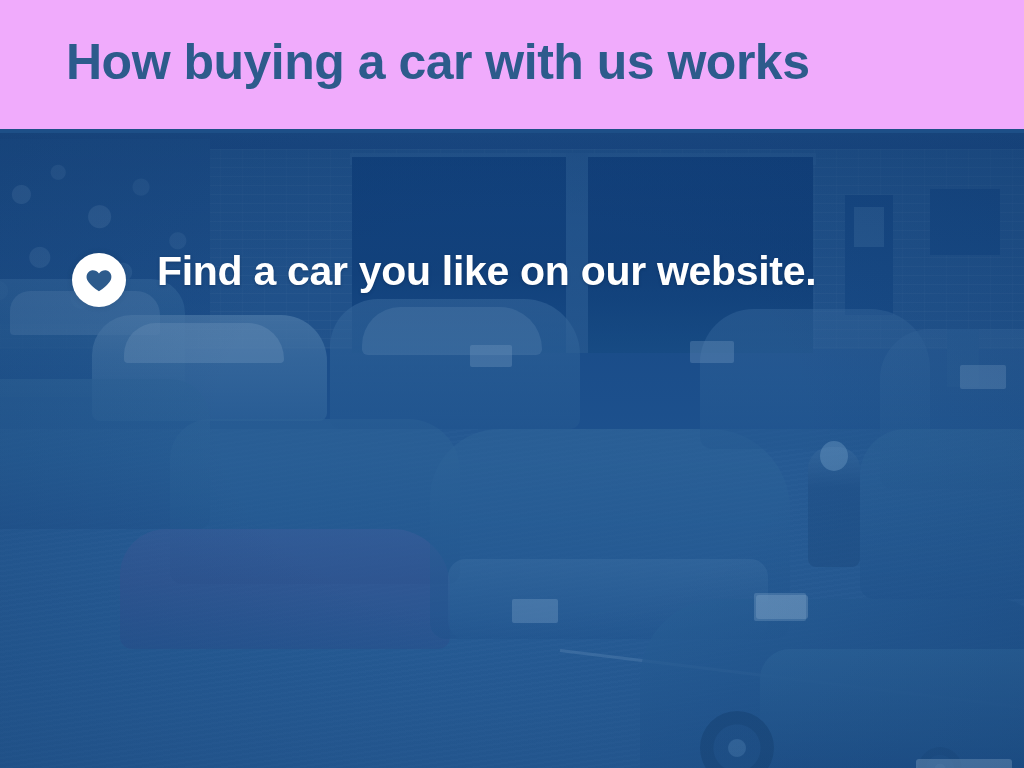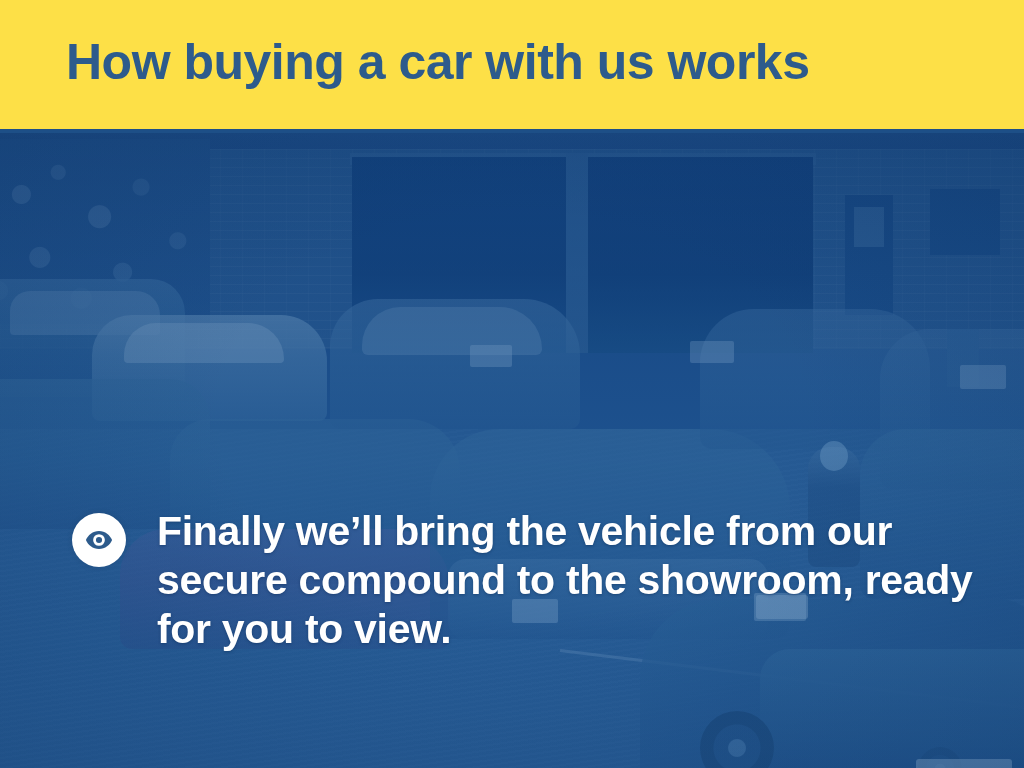--- a/index.html
+++ b/index.html
@@ -19,21 +19,21 @@
     background: #ffffff;
   }
 
   
   .header-band {
     position: absolute;
     left: 0;
     top: 0;
     width: 1024px;
     height: 129px;
-    background: #fde047;
+    background: #f0abfc;
     z-index: 40;
   }
   .page-title {
     position: absolute;
     left: 66px;
     top: 35px;
     font-size: 50px;
     font-weight: bold;
     letter-spacing: -0.5px;
     color: #2d5b8c;
@@ -449,26 +449,25 @@
     <div class="ph-vignette"></div>
   </div>
 
   <div class="header-band">
     <div class="page-title">How buying a car with us works</div>
   </div>
   <div class="header-rule"></div>
 
   <div class="bullets">
 
-
-
-    <div class="bullet bullet-3">
+    <div class="bullet bullet-1">
       <div class="bullet-icon">
-        <svg width="32" height="32" viewBox="0 0 24 24" aria-hidden="true">
-          <path d="M12 5.2c-4.6 0-8.4 3.2-9.8 6.8 1.4 3.6 5.2 6.8 9.8 6.8s8.4-3.2 9.8-6.8C20.4 8.4 16.6 5.2 12 5.2zm0 11.2a4.4 4.4 0 1 1 0-8.8 4.4 4.4 0 0 1 0 8.8z" fill="#2d5b8c"></path>
-          <circle cx="12" cy="12" r="2.3" fill="#2d5b8c"></circle>
+        <svg width="30" height="30" viewBox="0 0 24 24" aria-hidden="true">
+          <path d="M12 21s-7.4-4.6-9.4-9C1.2 8.7 2.6 5.3 5.8 4.4 8 3.8 10.4 4.8 12 6.8c1.6-2 4-3 6.2-2.4 3.2.9 4.6 4.3 3.2 7.6-2 4.4-9.4 9-9.4 9z" fill="#2d5b8c"></path>
         </svg>
       </div>
-      <div class="bullet-text">Finally we’ll bring the vehicle from our secure compound to the showroom, ready for you to view.</div>
+      <div class="bullet-text">Find a car you like on our website.</div>
     </div>
+
+
 
   </div>
 </div>
 
 </body></html>

